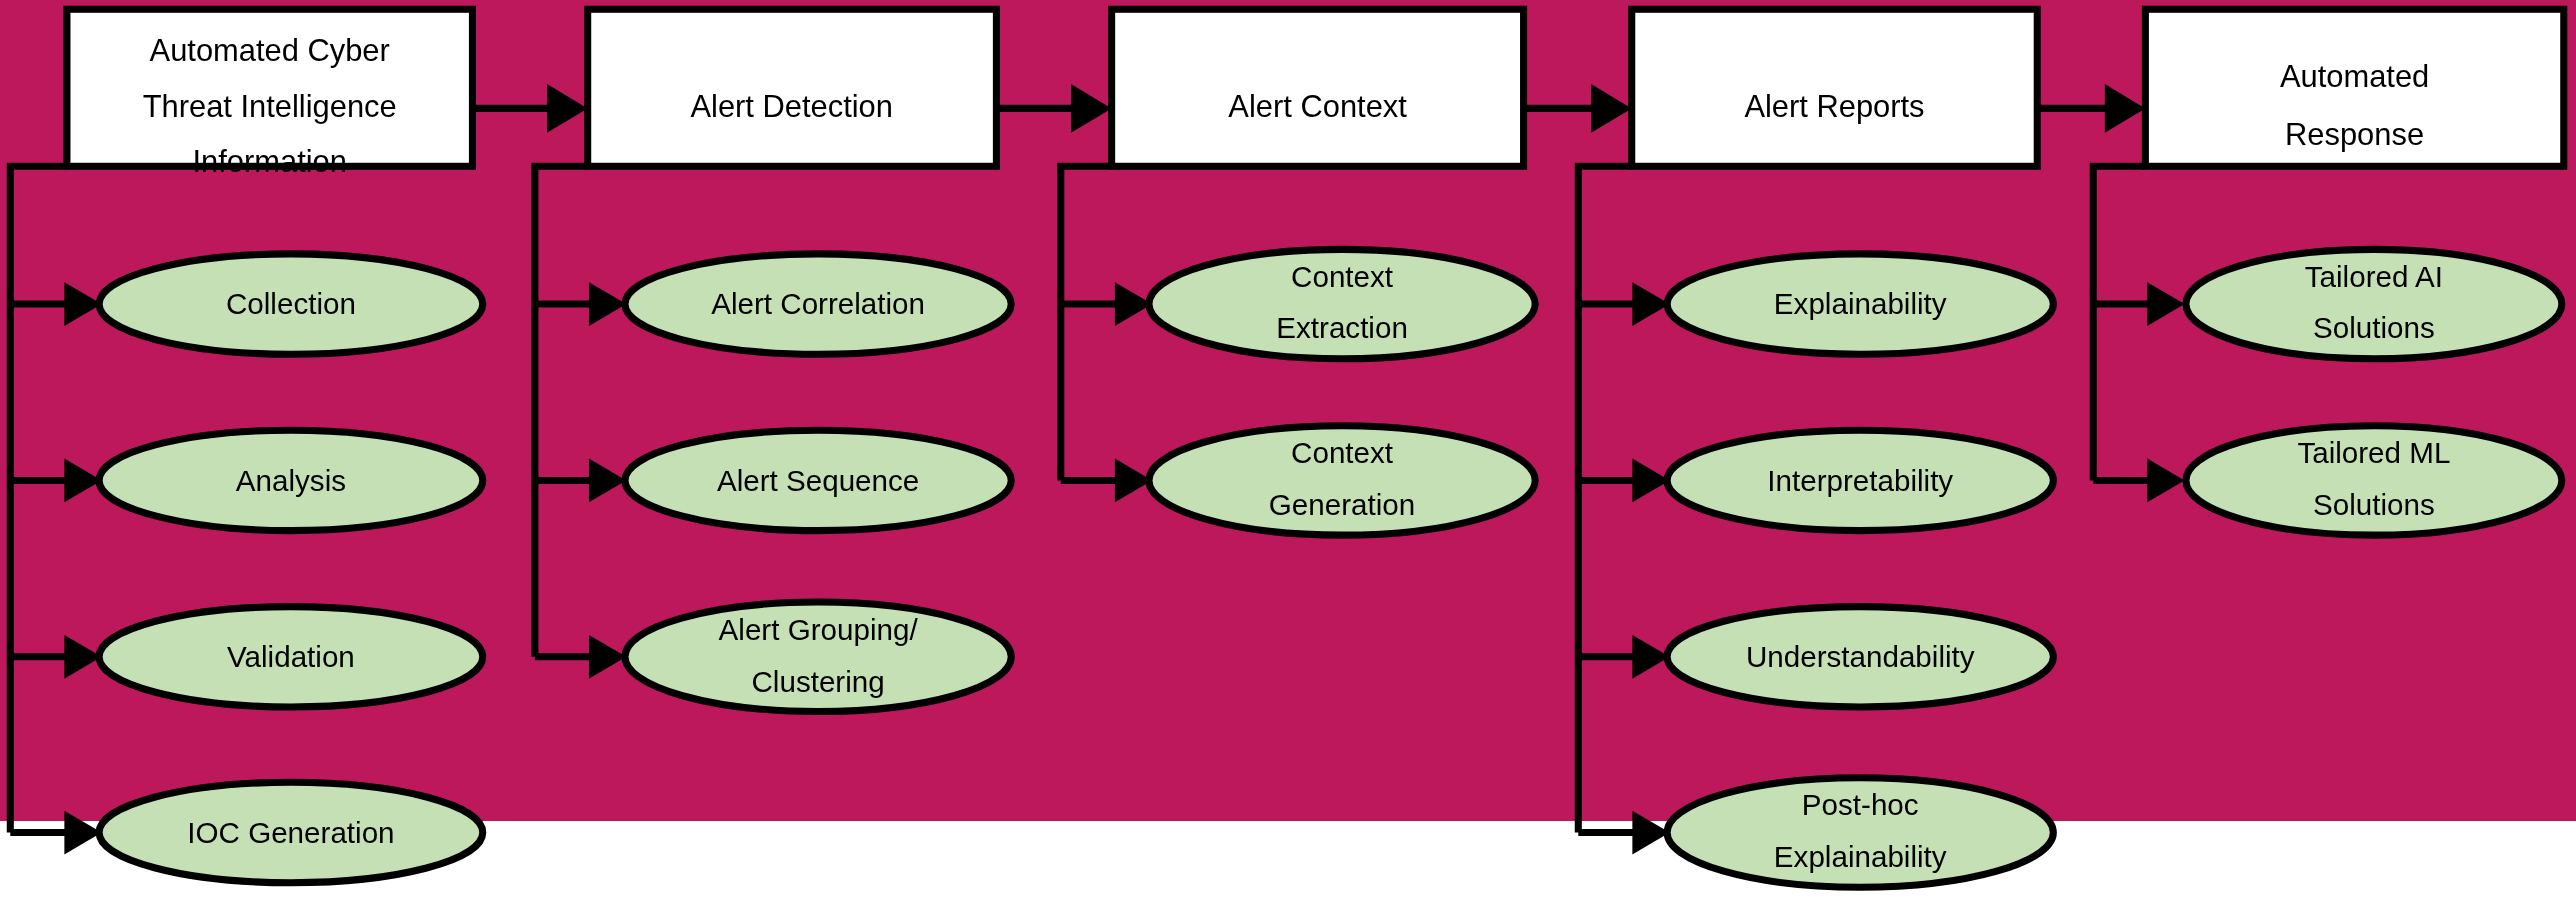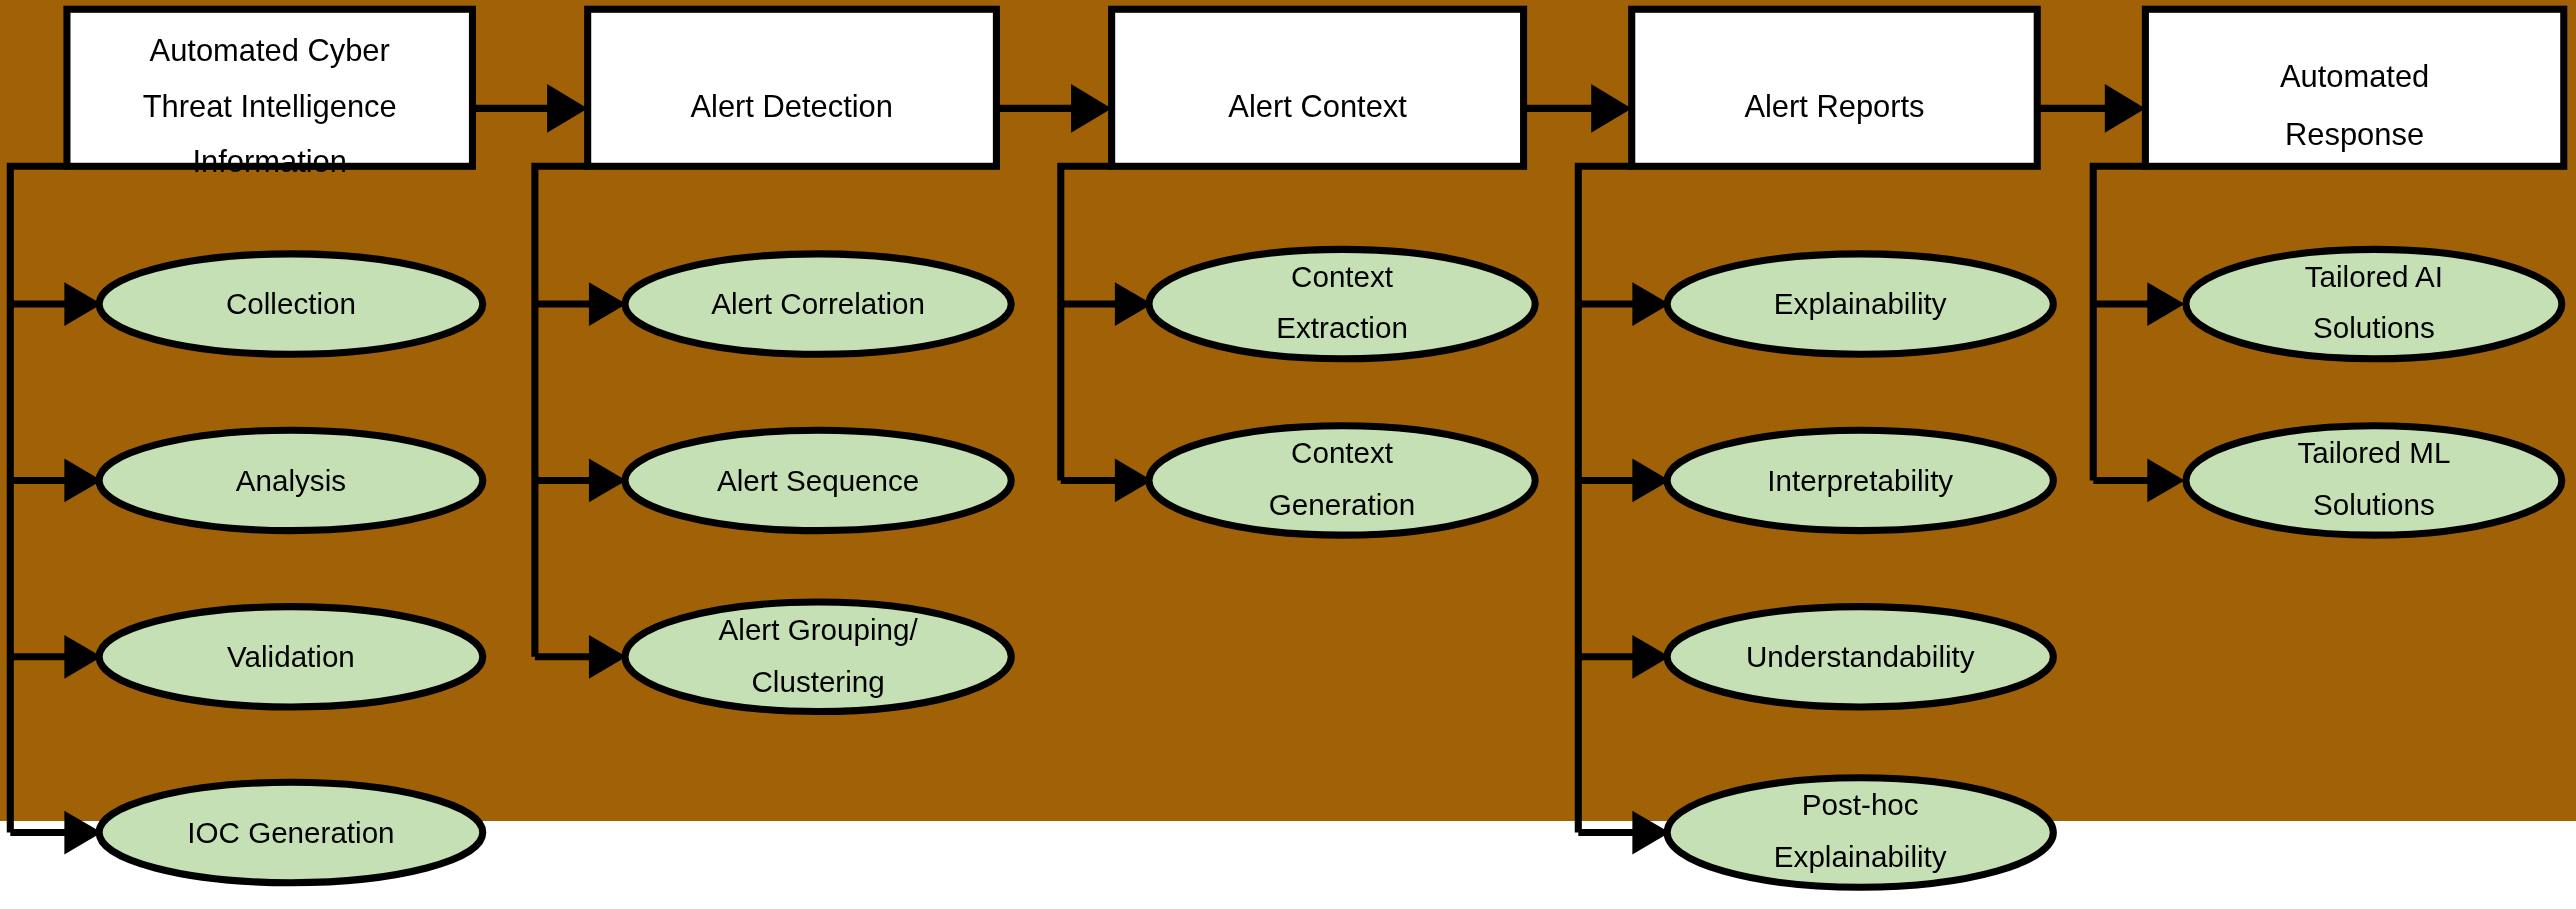--- a/index.html
+++ b/index.html
@@ -10,21 +10,21 @@
   body {
     width: 2576px;
     height: 910px;
     overflow: hidden;
     font-family: "Liberation Sans", sans-serif;
   }
   #diagram-root {
     position: relative;
     width: 2576px;
     height: 821px;
-    background: #a16207;
+    background: #be185d;
   }
   svg#flow-svg {
     display: block;
     width: 2576px;
     height: 910px;
   }
   .stage-box-rect {
     fill: #ffffff;
     stroke: #000000;
     stroke-width: 11;

